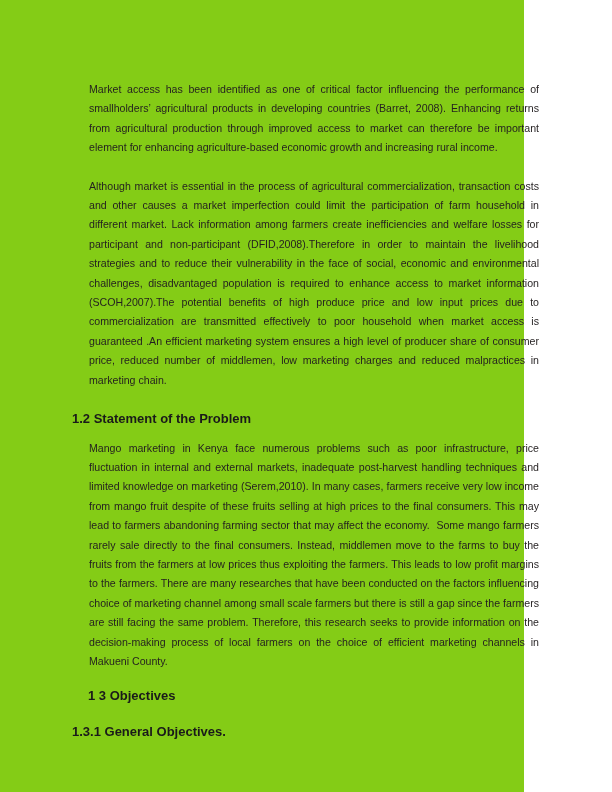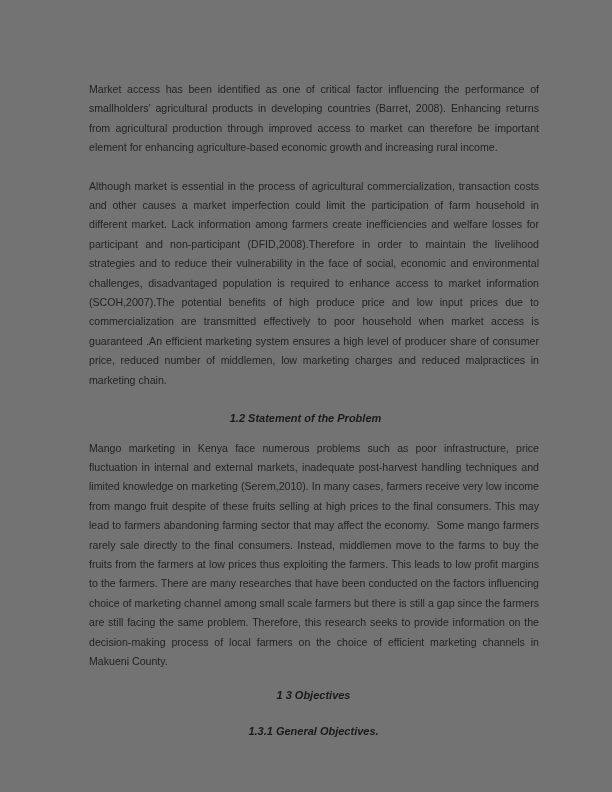--- a/index.html
+++ b/index.html
@@ -12,23 +12,23 @@
     height: 792px;
     position: relative;
     font-family: "Liberation Sans", sans-serif;
     color: #231f20;
     overflow: hidden;
   }
   .page {
     position: absolute;
     left: 0;
     top: 0;
-    width: 612px;
+    width: 524px;
     height: 792px;
-    background: #737373;
+    background: #84cc16;
   }
   .content {
     position: absolute;
     left: 72px;
     top: 80px;
     width: 467px;
   }
   
   .para {
     margin: 0 0 9.5px 17px;
@@ -41,39 +41,38 @@
     white-space: pre-wrap;
   }
   .para.tight {
     margin-bottom: 0;
   }
   .gap-after {
     margin-bottom: 19px;
   }
   .heading {
     margin: 0;
-    font-size: 11px;
+    font-size: 13px;
     line-height: 19.4px;
     font-weight: bold;
     color: #1a1a1a;
-    text-align: center;
-    font-style: italic;
+    text-align: left;
   }
   .heading.h-problem {
     margin-left: 0;
     margin-top: 9px;
     margin-bottom: 0;
   }
   .heading.h-objectives {
     margin-left: 16px;
     margin-top: 15px;
     margin-bottom: 0;
   }
   .heading.h-general {
-    margin-left: 16px;
+    margin-left: 0;
     margin-top: 16px;
     margin-bottom: 0;
   }
   .body-after-heading {
     margin-top: 10px;
   }
   .objective-body {
     margin-top: 14px;
   }
 </style>

